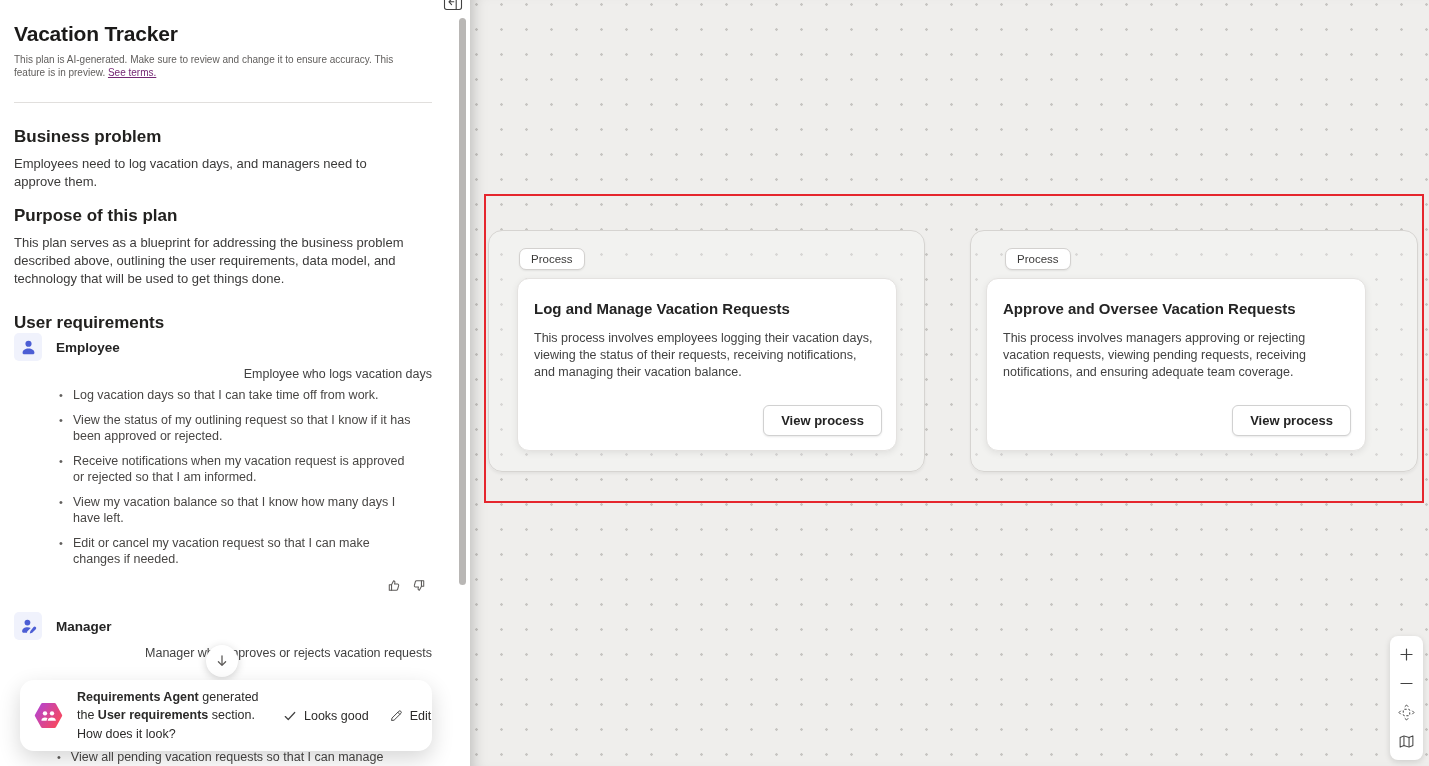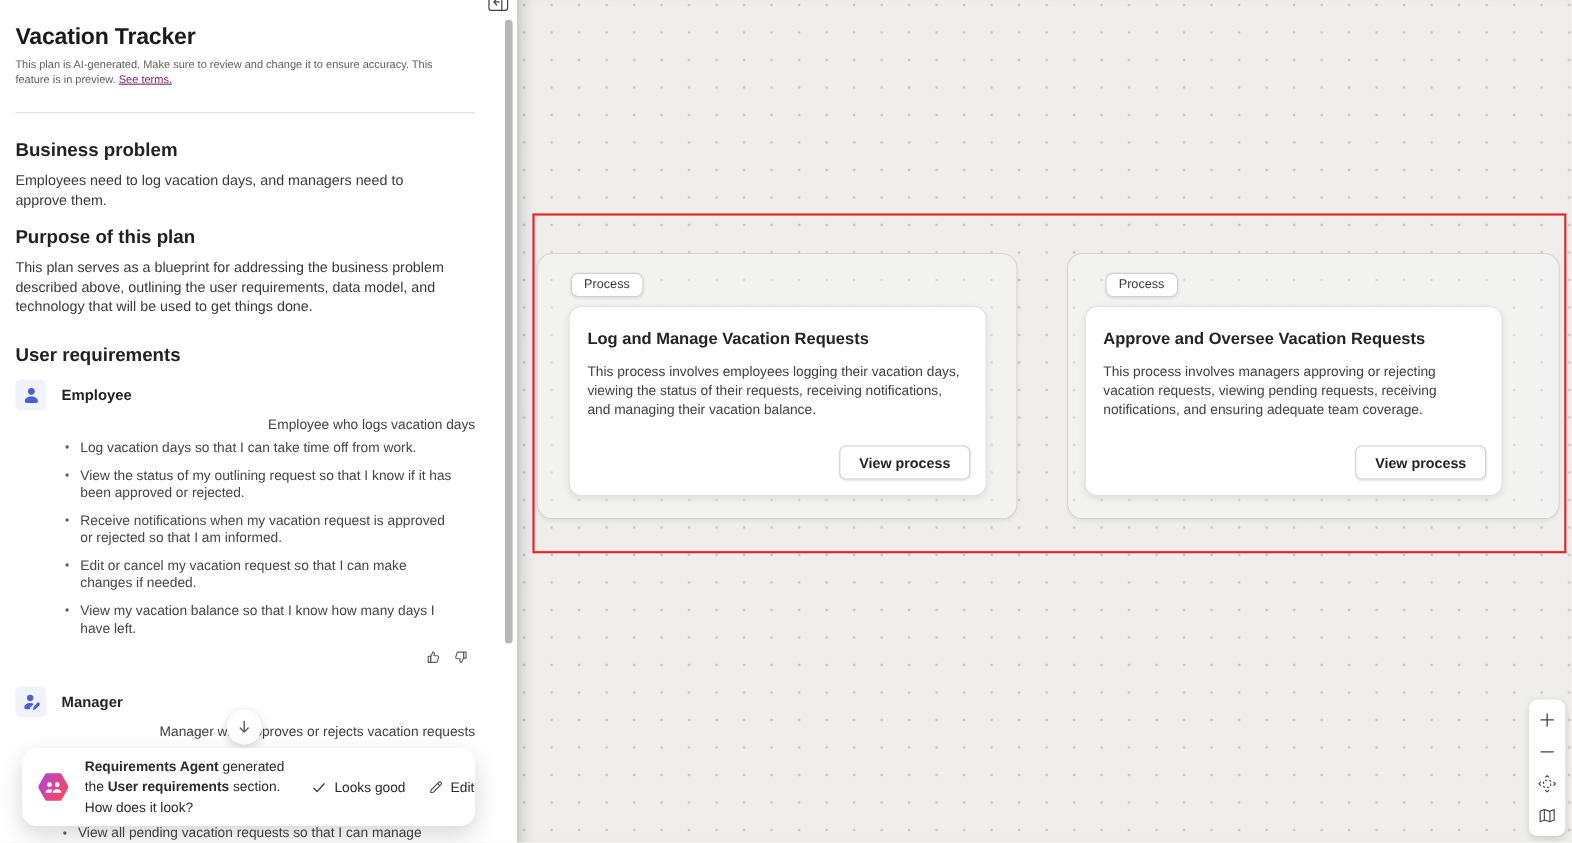--- a/index.html
+++ b/index.html
@@ -15,21 +15,21 @@
   .panel-content{padding:22px 38px 0 14px;}
   h1{margin:0;font-size:21px;font-weight:700;color:#1b1a19;letter-spacing:-.2px;}
   .disclaimer{margin:7px 0 0;font-size:10px;line-height:1.32;color:#605e5c;max-width:398px;}
   .terms{color:#742774;text-decoration:underline;cursor:pointer;}
   .divider{border:none;border-top:1px solid #e1dfdd;margin:23px 0 0;width:418px;}
   h2{margin:24px 0 0;font-size:17px;font-weight:700;color:#22211f;}
   .body-p{margin:8px 0 0;font-size:13px;line-height:1.35;color:#3b3a39;max-width:400px;}
   h2.tight{margin-top:16px;}
   h2.userreq{margin-top:26px;}
 
-  .persona-row{display:flex;align-items:center;gap:14px;margin-top:12px;}
+  .persona-row{display:flex;align-items:center;gap:14px;}
   .persona-row.mgr{margin-top:18px;}
   .persona-icon{width:28px;height:28px;border-radius:5px;background:#f0f2fc;display:flex;align-items:center;justify-content:center;flex:0 0 auto;}
   .persona-icon svg{width:17px;height:17px;}
   .persona-name{font-size:13.5px;font-weight:700;color:#242424;}
   .persona-body{margin-left:43px;}
   .persona-desc{margin:6px 0 0;font-size:12.5px;color:#424242;text-align:right;}
   .persona-intro{margin:5px 0 0;font-size:12.5px;font-weight:700;font-style:italic;color:#2b2a29;}
   ul.needs{margin:6px 0 0;padding:0;list-style:none;max-width:356px;}
   ul.needs li{position:relative;padding-left:16px;margin-bottom:9px;font-size:12.5px;line-height:16px;color:#484644;}
   ul.needs li::before{content:"•";position:absolute;left:2px;top:0;color:#605e5c;font-size:11px;}
@@ -136,22 +136,22 @@
             </svg>
         </span>
         <span class="persona-name">Employee</span>
       </div>
       <div class="persona-body">
         <p class="persona-desc">Employee who logs vacation days</p>
         <ul class="needs">
           <li>Log vacation days so that I can take time off from work.</li>
           <li>View the status of my outlining request so that I know if it has been approved or rejected.</li>
           <li>Receive notifications when my vacation request is approved or rejected so that I am informed.</li>
+          <li>View my vacation balance so that I know how many days I have left.</li>
           <li>Edit or cancel my vacation request so that I can make changes if needed.</li>
-          <li>View my vacation balance so that I know how many days I have left.</li>
         </ul>
         <div class="feedback-row">
           <button class="fb-btn" title="Like">
             <svg viewBox="0 0 16 16" fill="none" stroke="#5d5b59" stroke-width="1.1" stroke-linejoin="round" stroke-linecap="round">
                 <path d="M5.9 7.2 8.1 3c.9 0 1.6.85 1.4 1.75L9.1 6.5h3.2c.85 0 1.45.8 1.2 1.6l-1.1 3.9c-.17.6-.72 1-1.35 1H5.9z"></path>
                 <path d="M5.9 7.2H3.5v5.8h2.4z"></path>
               </svg>
           </button>
           <button class="fb-btn" title="Dislike">
             <svg viewBox="0 0 16 16" fill="none" stroke="#5d5b59" stroke-width="1.1" stroke-linejoin="round" stroke-linecap="round" transform="rotate(180)">

